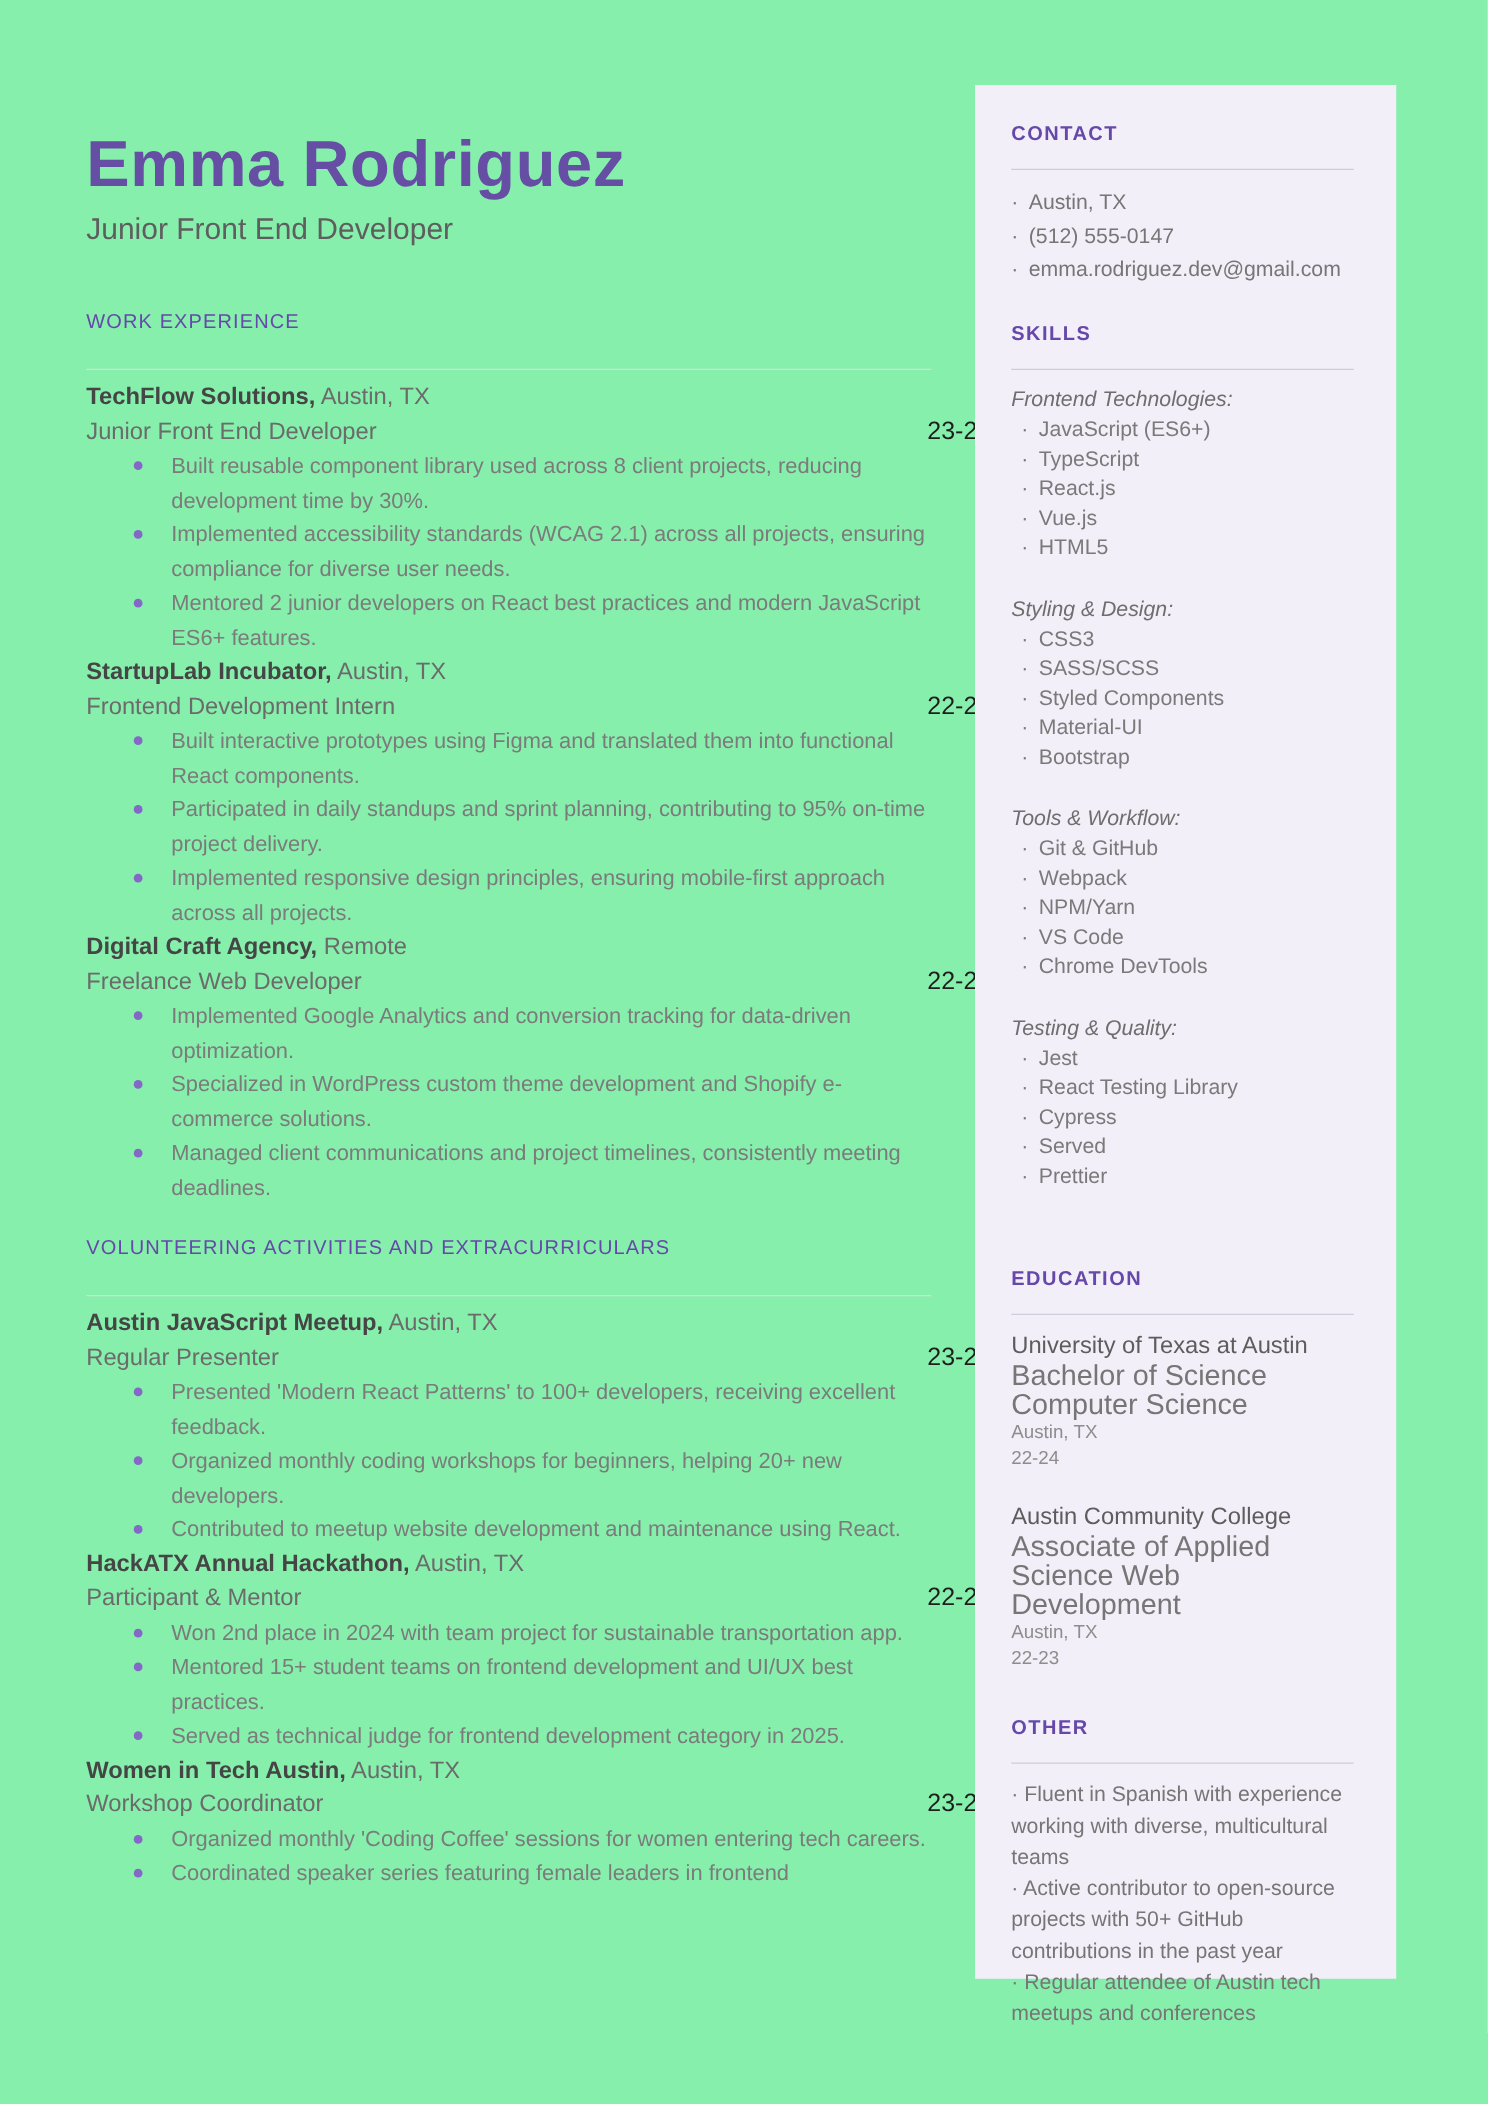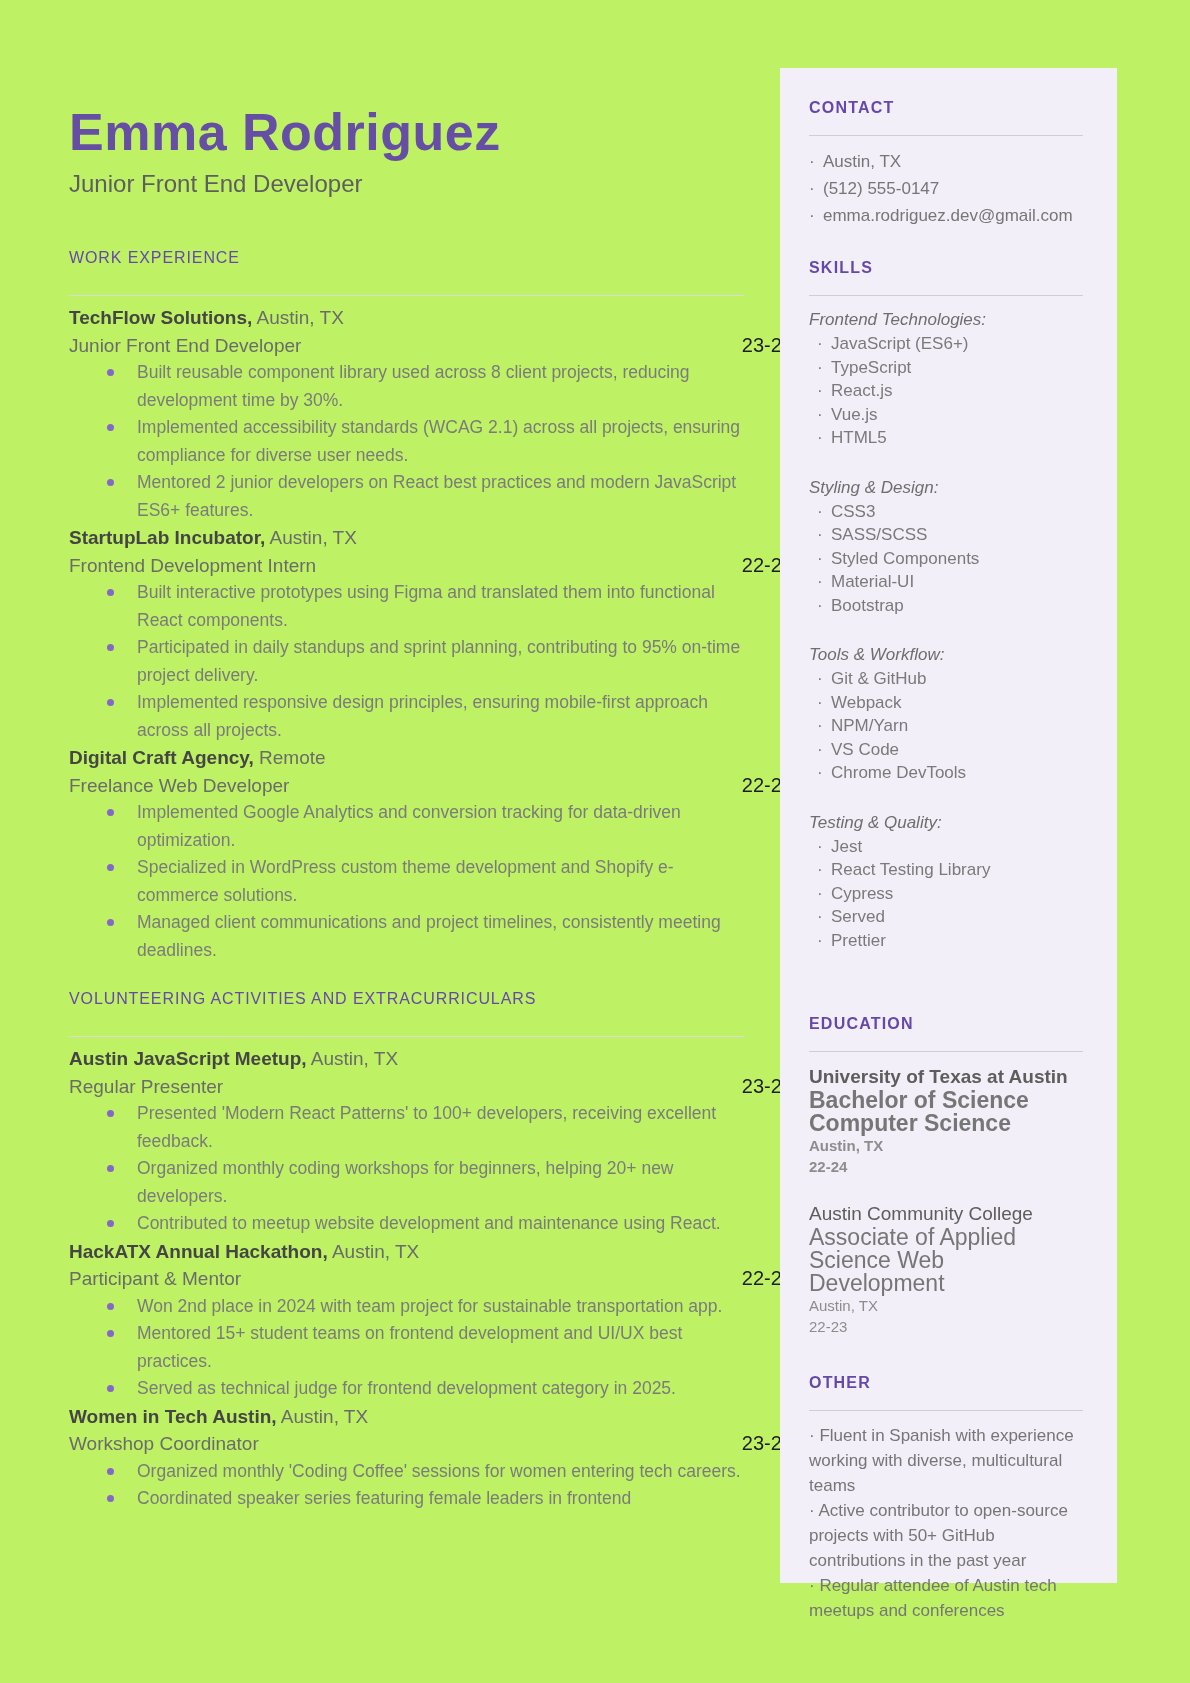--- a/index.html
+++ b/index.html
@@ -2,21 +2,21 @@
 <html><head>
 <meta charset="utf-8">
 <style>
   html,body{margin:0;padding:0;}
   body{
     width:1190px;height:1683px;background:#ffffff;
     font-family:"Liberation Sans", sans-serif;
     -webkit-font-smoothing:antialiased;
     position:relative;overflow:hidden;
   }
-  .page{position:relative;width:1190px;height:1683px;background:#bef264;}
+  .page{position:relative;width:1190px;height:1683px;background:#86efac;}
 
   
   .main{position:absolute;left:69px;top:104px;width:724px;}
   .name{
     margin:0;font-size:52px;line-height:56px;font-weight:bold;
     color:#654ea3;letter-spacing:.5px;
   }
   .subtitle{margin-top:9px;font-size:24px;line-height:30px;color:#5e5e5e;}
   .sec-h{
     margin:48px 0 0 0;font-size:16px;line-height:21px;font-weight:normal;
@@ -61,21 +61,21 @@
   }
   .skill-label.first{margin-top:12px;}
   .skill-label.later{margin-top:26px;}
   ul.skill-list{list-style:none;margin:0;padding:0;}
   ul.skill-list li{
     position:relative;padding-left:22px;font-size:17px;line-height:23.5px;color:#7a7a7a;
   }
   ul.skill-list li::before{content:"·";position:absolute;left:8px;color:#7a7a7a;}
   .edu-heading{margin-top:62px;}
   .school{margin-top:24px;}
-  .school.first{margin-top:12px;font-weight:bold;}
+  .school.first{margin-top:12px;}
   .school-name{font-size:19px;line-height:25px;color:#5d5d5d;}
   .degree{font-size:23px;line-height:23px;color:#767676;}
   .school-meta{font-size:15px;line-height:21px;color:#8d8d8d;}
   .other-heading{margin-top:36px;}
   ul.other-list{list-style:none;margin:12px 0 0 0;padding:0;}
   ul.other-list li{font-size:17px;line-height:25px;color:#767676;}
   ul.other-list li::before{content:"· ";}
 </style>
 </head>
 <body>

